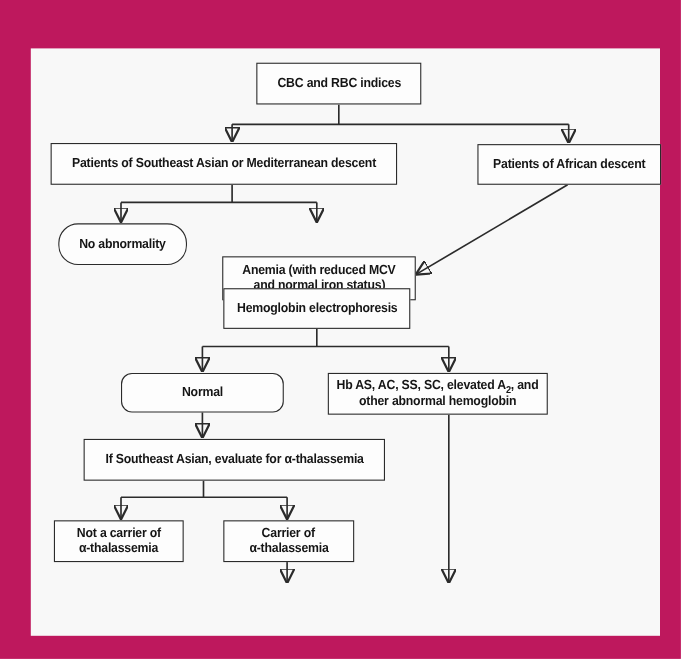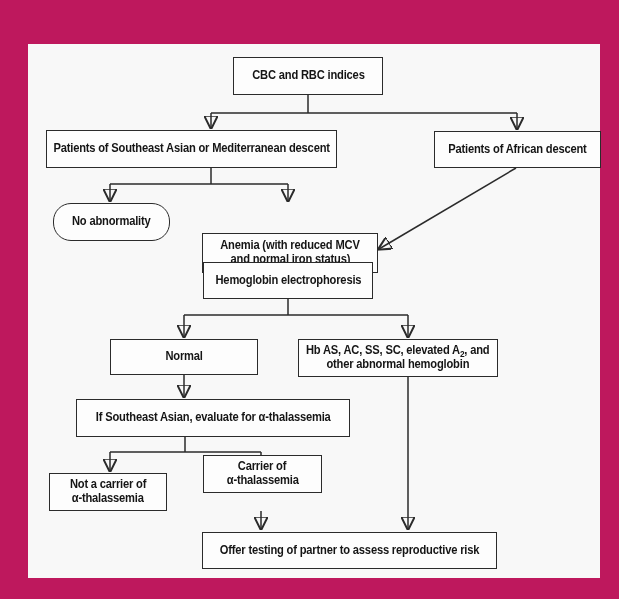--- a/index.html
+++ b/index.html
@@ -98,60 +98,57 @@
     <line x1="110" y1="452" x2="110" y2="471" marker-end="url(#arrow)"></line>
     <line x1="261" y1="452" x2="261" y2="471" marker-end="url(#arrow)"></line>
     <line x1="261" y1="511" x2="261" y2="529" marker-end="url(#arrow)"></line>
     <line x1="408" y1="377" x2="408" y2="529" marker-end="url(#arrow)"></line>
   </svg>
 
   <div class="node" style="left:233px; top:57px; width:150px; height:38px;">
     <span class="lbl">CBC and RBC indices</span>
   </div>
 
-  <div class="node" style="left:46px; top:130px; width:291px; height:38px;">
+  <div class="node" style="left:46px; top:130px; width:315px; height:38px;">
     <span class="lbl">Patients of Southeast Asian or Mediterranean descent</span>
   </div>
 
   <div class="node" style="left:434px; top:131px; width:167px; height:37px;">
     <span class="lbl">Patients of African descent</span>
   </div>
 
   <div class="node" style="left:53px; top:203px; width:117px; height:38px;border-radius:18px;">
     <span class="lbl">No abnormality</span>
   </div>
 
   <div class="node" style="left:202px; top:203px; width:176px; height:40px;margin-top:30px;">
     <span class="lbl">Anemia (with reduced MCV</span>
     <span class="lbl">and normal iron status)</span>
   </div>
 
   <div class="node" style="left:203px; top:262px; width:170px; height:37px;">
     <span class="lbl">Hemoglobin electrophoresis</span>
   </div>
 
-  <div class="node" style="left:110px; top:339px; width:148px; height:36px;">
+  <div class="node" style="left:110px; top:339px; width:148px; height:36px;border-radius:10px;">
     <span class="lbl">Normal</span>
   </div>
 
   <div class="node" style="left:298px; top:339px; width:200px; height:38px;">
     <span class="lbl"><span>Hb AS, AC, SS, SC, elevated A</span><sub>2</sub><span>, and</span></span>
     <span class="lbl">other abnormal hemoglobin</span>
   </div>
 
   <div class="node" style="left:48px; top:399px; width:274px; height:38px;margin-left:28px;">
     <span class="lbl">If Southeast Asian, evaluate for α-thalassemia</span>
   </div>
 
   <div class="node" style="left:49px; top:473px; width:118px; height:38px;">
     <span class="lbl">Not a carrier of</span>
     <span class="lbl">α-thalassemia</span>
   </div>
 
-  <div class="node" style="left:203px; top:455px; width:119px; height:38px;">
+  <div class="node" style="left:203px; top:473px; width:119px; height:38px;">
     <span class="lbl">Carrier of</span>
     <span class="lbl">α-thalassemia</span>
   </div>
 
-  <div class="node" style="left:202px; top:532px; width:295px; height:37px;">
-    <span class="lbl">Offer testing of partner to assess reproductive risk</span>
-  </div>
 </div>
 
 </body></html>

